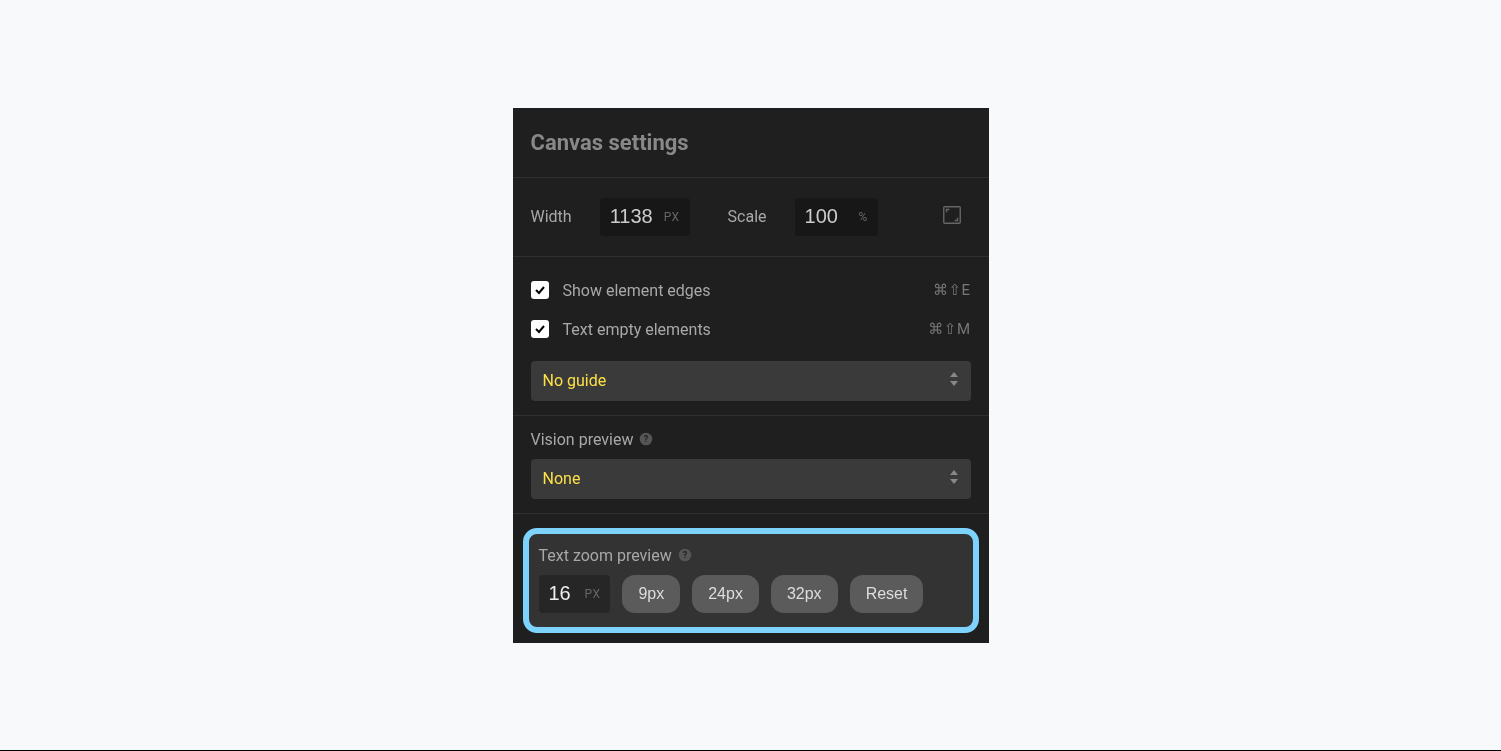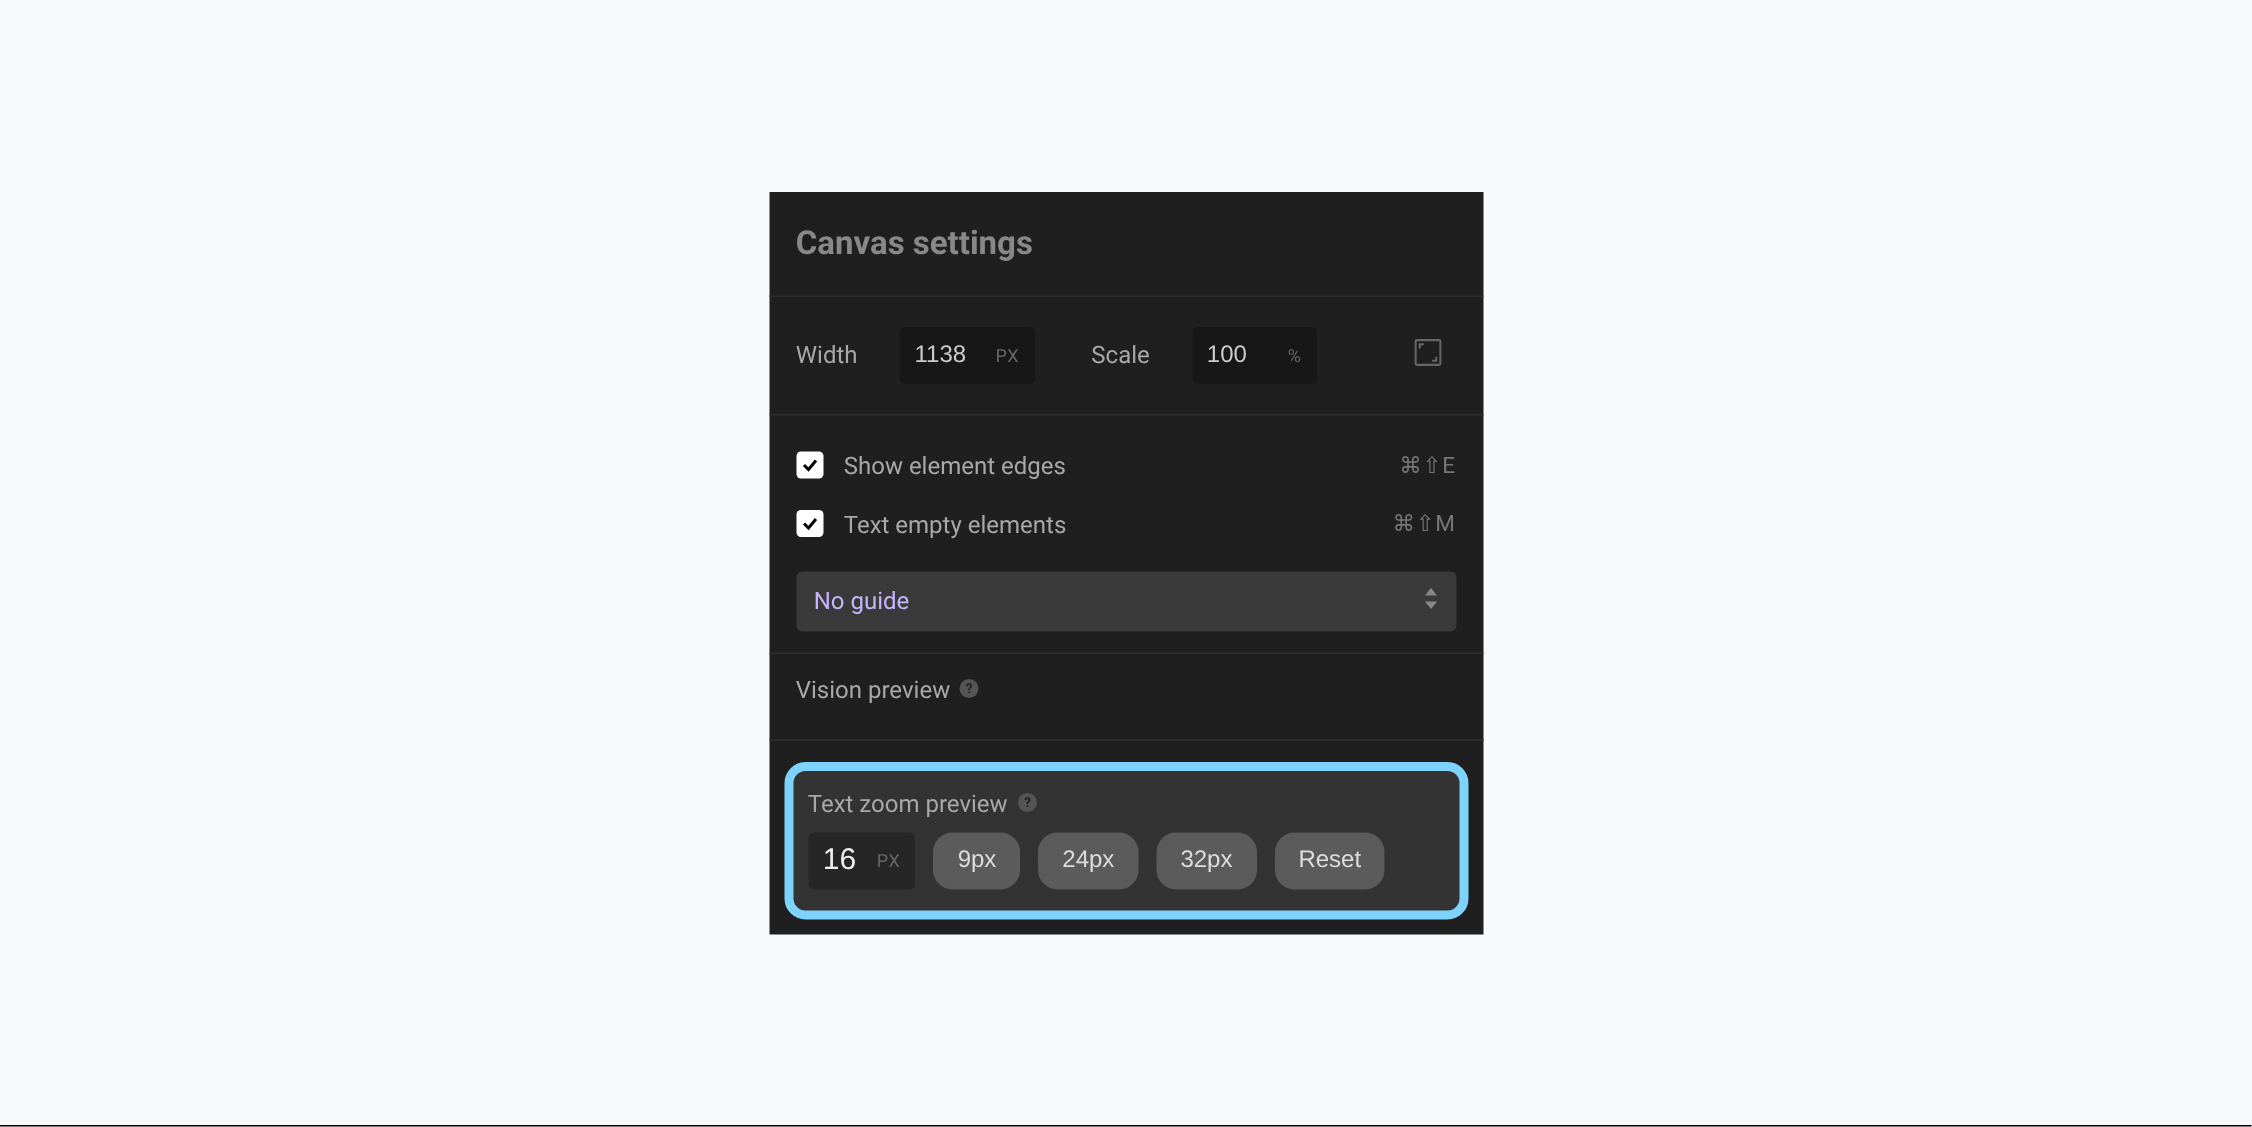--- a/index.html
+++ b/index.html
@@ -36,21 +36,21 @@
   .inputwrap {
     display: flex; align-items: center;
     background: #171717;
     border-radius: 4px;
     height: 38px;
     padding: 0 10px;
     gap: 6px;
   }
   .inputwrap input {
     background: transparent; border: none; color: #ccc;
-    font-size: 16px; width: 48px; outline: none;
+    font-size: 20px; width: 48px; outline: none;
   }
   .unit { color: #666; font-size: 12px; letter-spacing: 0.5px; }
   .fullscreen-btn {
     width: 38px; height: 38px;
     display: flex; align-items: center; justify-content: center;
     border-radius: 4px;
     margin-left: auto;
   }
   .fullscreen-btn svg { stroke: #666; }
 
@@ -71,21 +71,21 @@
   .checkbox svg { display: none; }
   .checklabel { flex: 1 1 auto; color: #a8a8a8; }
   .shortcut { color: #777; font-size: 15px; letter-spacing: 0.5px; }
 
   .select {
     background: #3a3a3a;
     border-radius: 4px;
     height: 40px;
     display: flex; align-items: center;
     padding: 0 12px;
-    color: #c4b5fd;
+    color: #fde047;
     margin-top: 12px;
     justify-content: space-between;
     text-align: right;
   }
   .select .sort-icon svg { fill: #888; }
 
   .fieldlabel {
     color: #a8a8a8; font-size: 16px;
     display: flex; align-items: center; gap: 6px;
     margin-bottom: 10px;
@@ -187,20 +187,28 @@
   <div class="section">
     <div class="fieldlabel">
       <span>Vision preview</span>
       <span class="help">
         <svg width="14" height="14" viewBox="0 0 14 14">
             <circle cx="7" cy="7" r="6.3" fill="#555"></circle>
             <text x="7" y="10" text-anchor="middle" font-size="9" fill="#222" font-weight="bold">?</text>
           </svg>
       </span>
     </div>
+    <div class="select" style="margin-top:4px;">
+      <span>None</span>
+      <span class="sort-icon">
+        <svg width="10" height="14" viewBox="0 0 10 14">
+            <path d="M5 0 L9 5 L1 5 Z M5 14 L1 9 L9 9 Z"></path>
+          </svg>
+      </span>
+    </div>
   </div>
 
   <div class="highlight">
     <div class="fieldlabel">
       <span>Text zoom preview</span>
       <span class="help">
         <svg width="14" height="14" viewBox="0 0 14 14">
             <circle cx="7" cy="7" r="6.3" fill="#555"></circle>
             <text x="7" y="10" text-anchor="middle" font-size="9" fill="#222" font-weight="bold">?</text>
           </svg>

